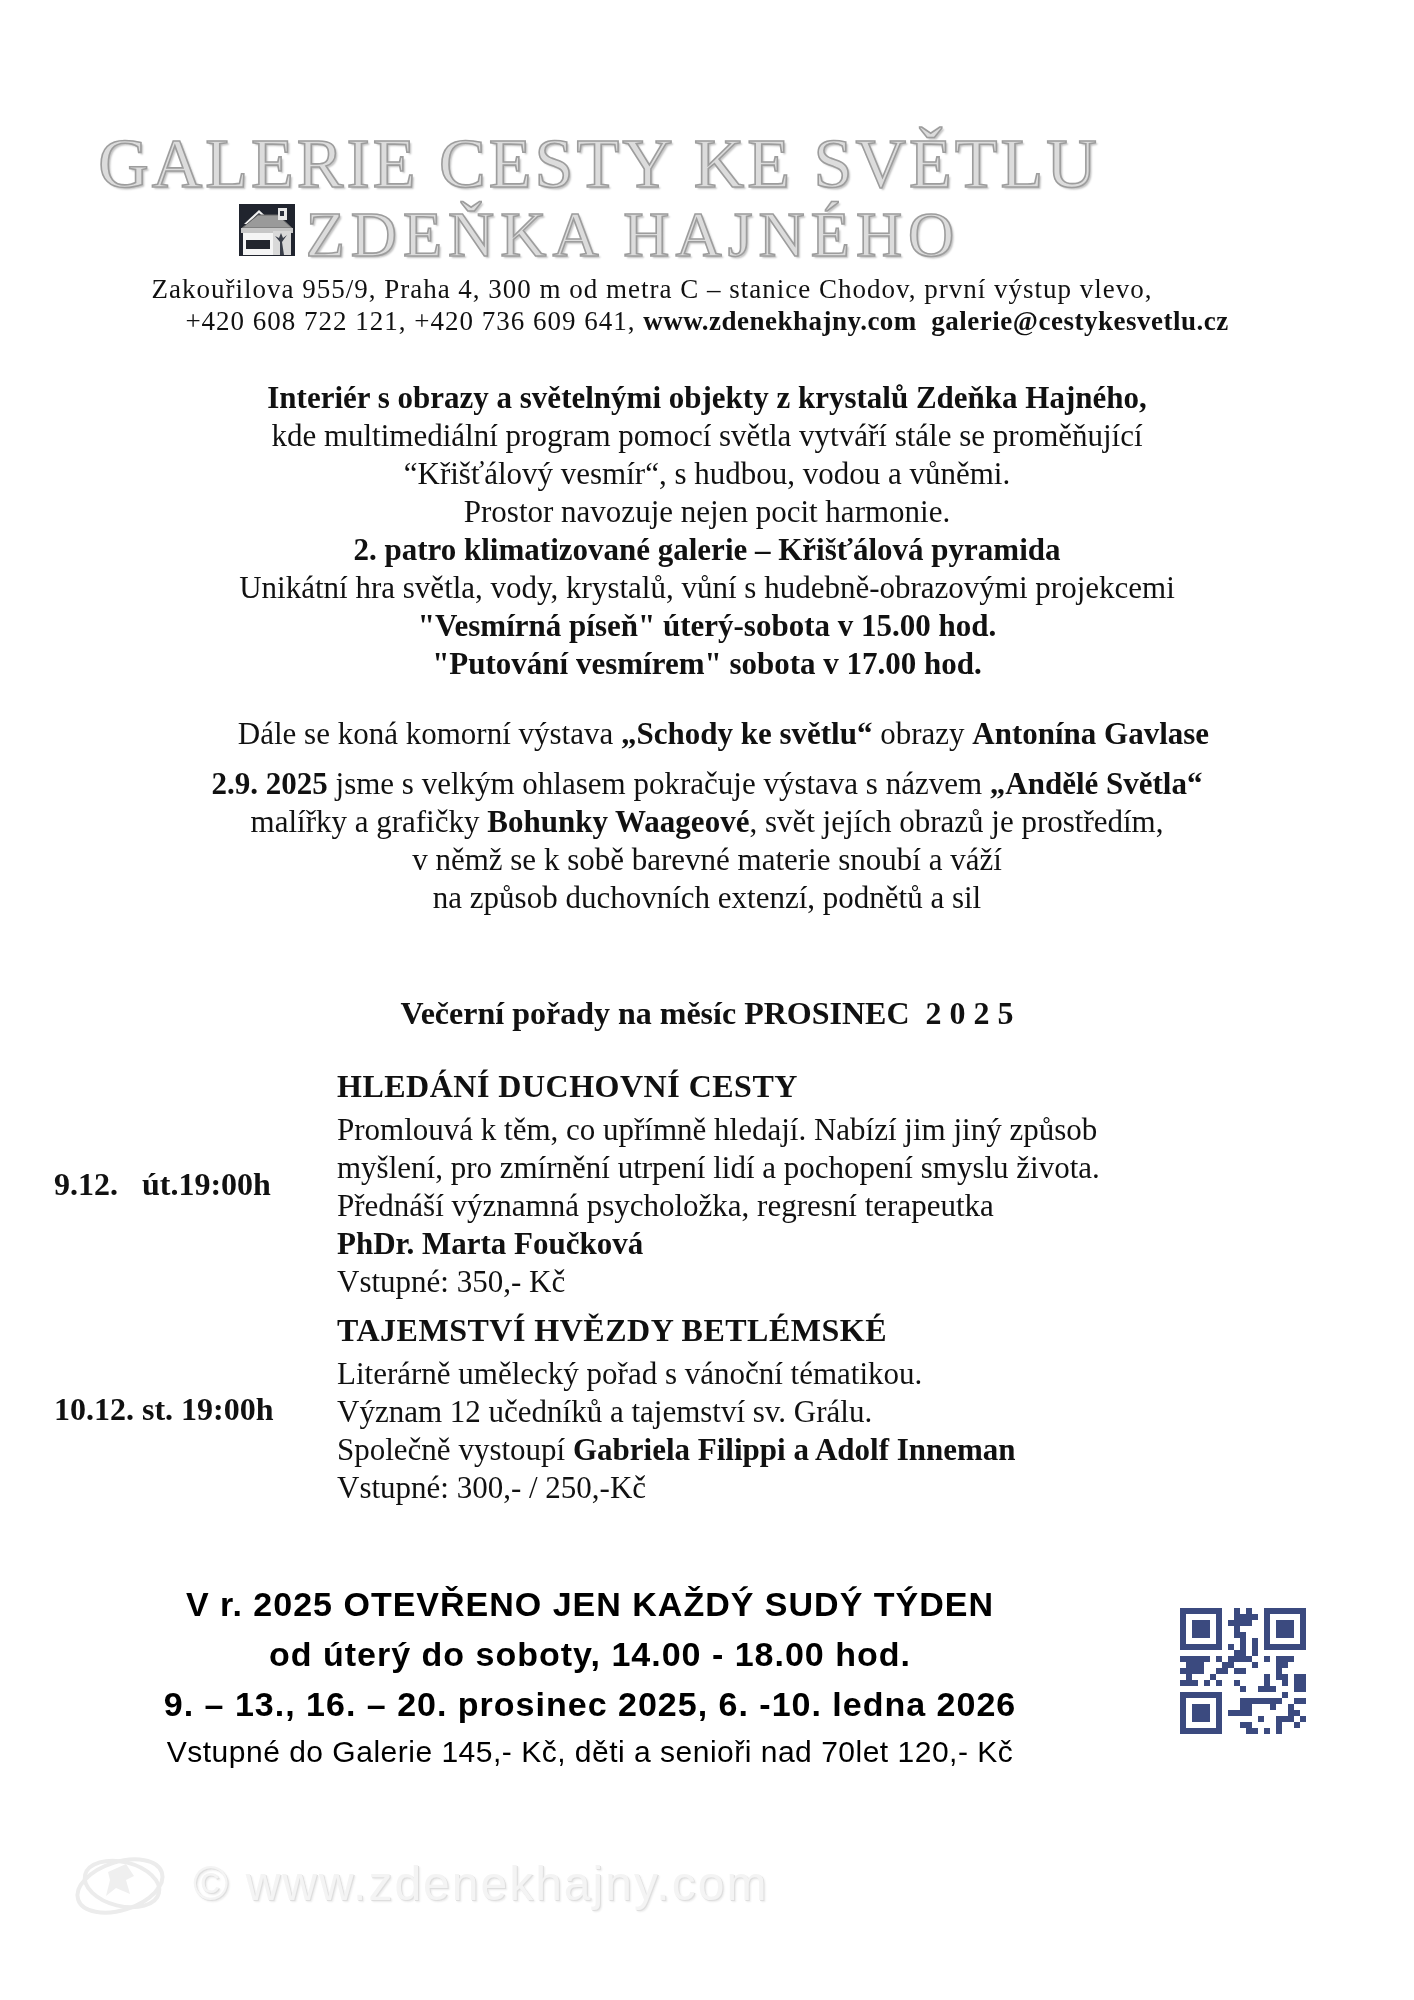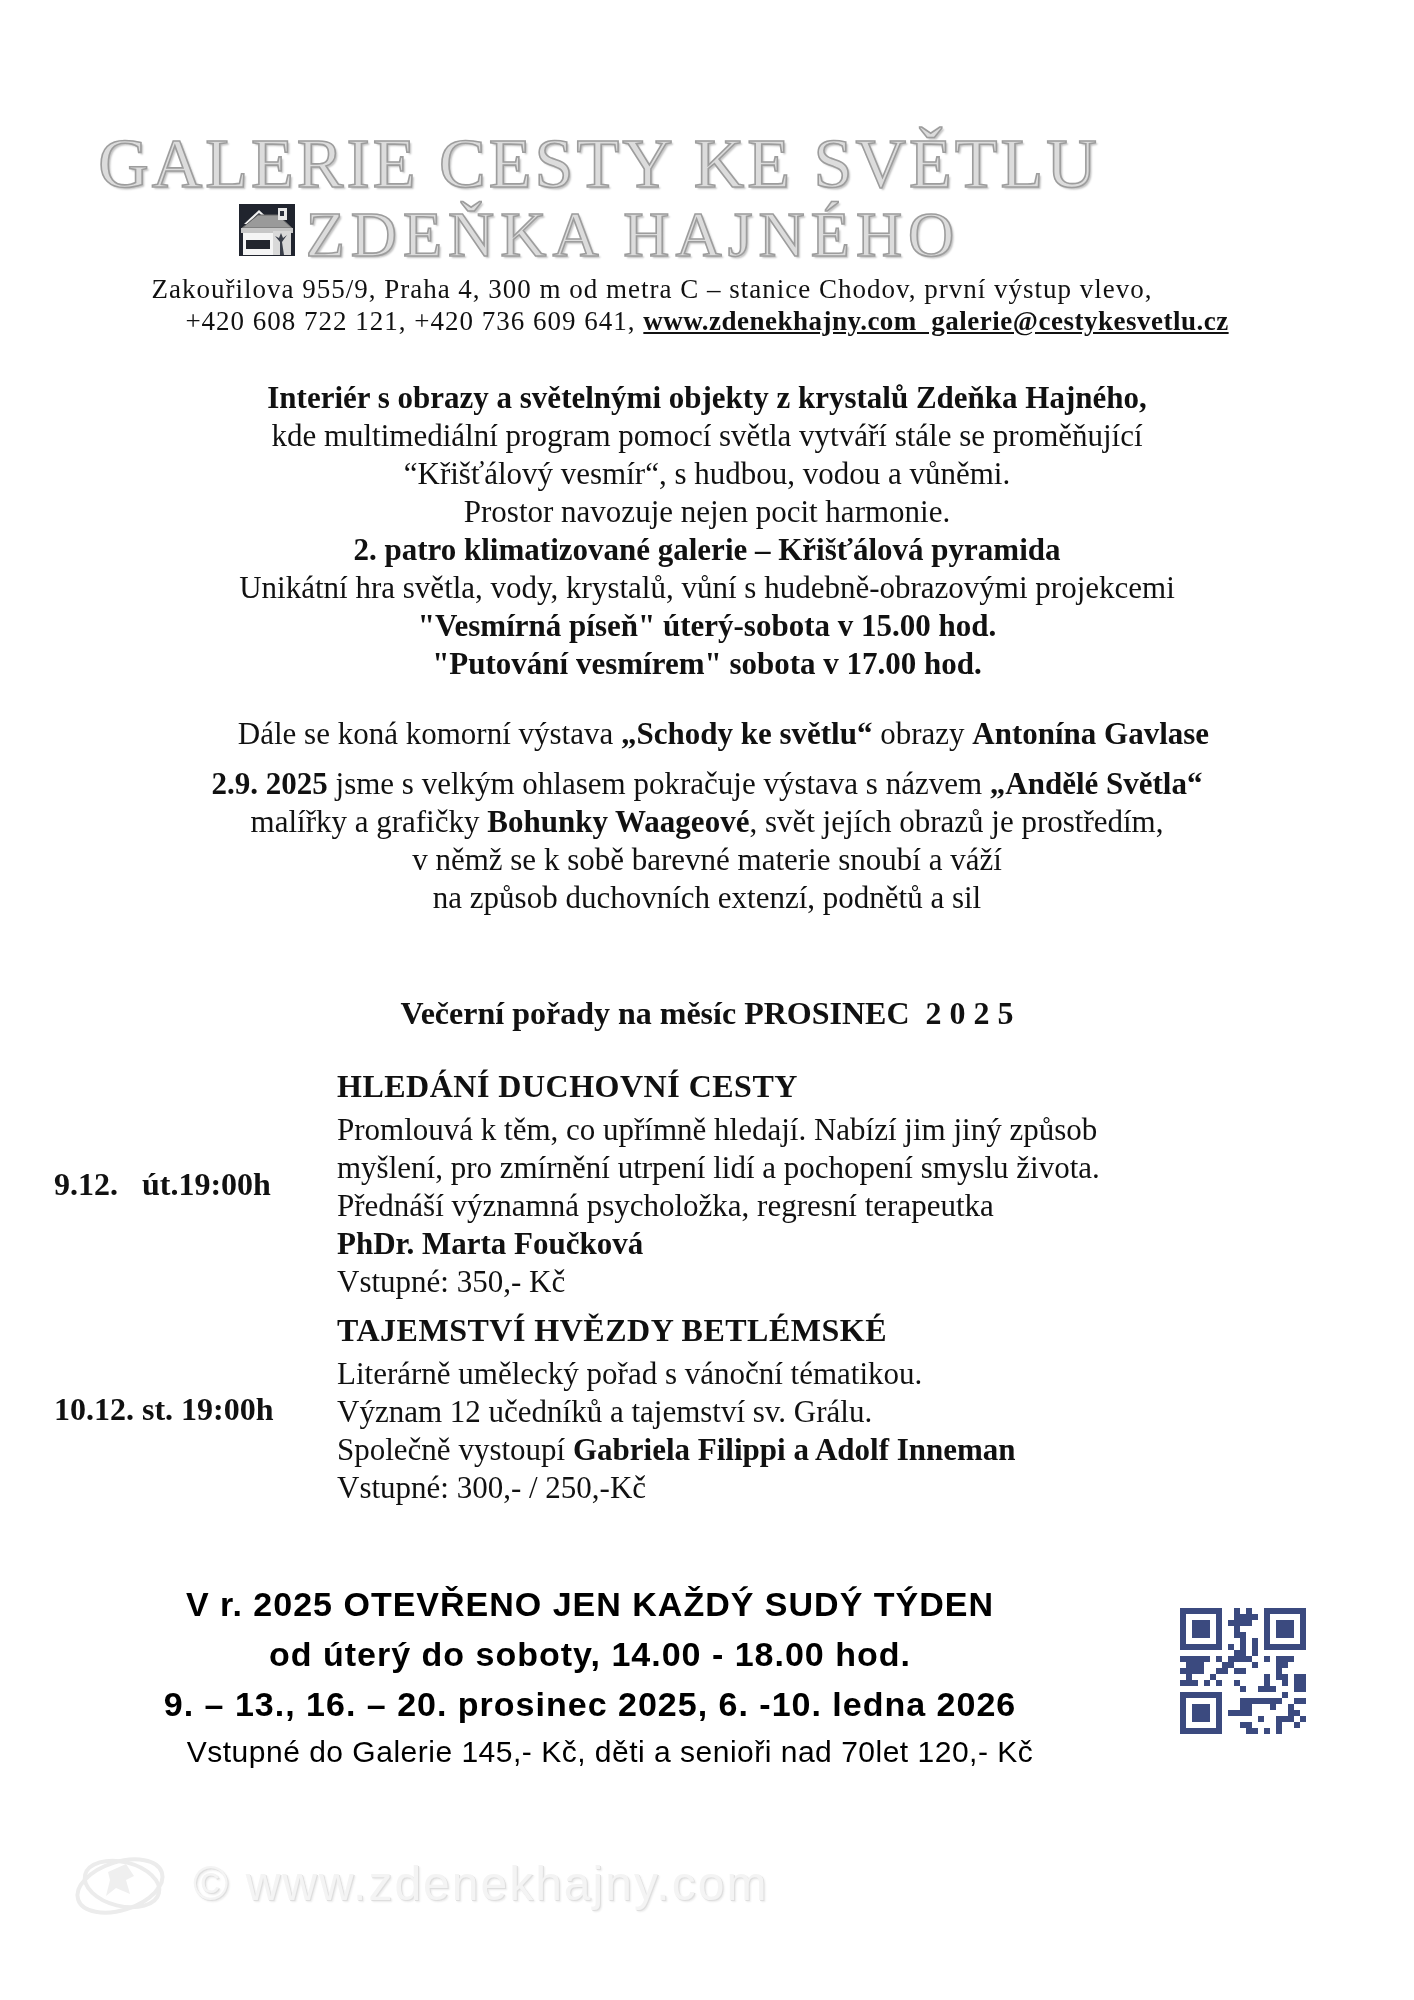--- a/index.html
+++ b/index.html
@@ -25,21 +25,21 @@
     font-size:64px;line-height:66px;font-weight:400;letter-spacing:6px;
     color:#dcdcdc;
     -webkit-text-stroke:1.6px #9d9d9d;
     text-shadow:2px 2px 2px #c2c2c2, -1px -1px 0 #f7f7f7;
     white-space:nowrap;
   }
   .addr{position:absolute;left:0;width:1414px;text-align:center;
     font-size:27px;line-height:31px;letter-spacing:1px;white-space:pre;}
   .addr1{top:274px;transform:translateX(-55px);}
   .addr2{top:306px;}
-  .addr b{letter-spacing:0.5px;text-decoration:underline;}
+  .addr b{letter-spacing:0.5px;}
   
   .cblock{position:absolute;left:0;width:1414px;text-align:center;
     font-size:31px;line-height:38px;}
   .cline{white-space:pre;}
   .bold{font-weight:bold;}
   #intro{top:379px;}
   #exhib{top:715px;}
   #exhib .cline:first-child{margin-bottom:12px;padding-left:33px;}
   #prog-heading{position:absolute;left:0;top:994px;width:1414px;text-align:center;
     font-size:32px;line-height:38px;font-weight:bold;white-space:pre;}
@@ -50,21 +50,21 @@
   .ev-date{flex:none;width:283px;font-weight:bold;white-space:pre;font-size:32px;}
   .ev-body{flex:1;min-width:0;}
   .ev-title{font-weight:bold;font-size:32px;letter-spacing:0.5px;margin-bottom:6px;white-space:pre;}
   .ev-line{white-space:pre;}
   .open-line{position:absolute;left:0;width:1180px;text-align:center;
     font-family:"Liberation Sans",sans-serif;font-weight:bold;
     font-size:34px;line-height:40px;letter-spacing:1px;white-space:pre;color:#000000;}
   #open1{top:1584px;}
   #open2{top:1634px;}
   #open3{top:1684px;}
-  #open4{top:1732px;font-weight:400;font-size:30px;letter-spacing:0.5px;padding-left:20px;}
+  #open4{top:1732px;font-weight:400;font-size:30px;letter-spacing:0.5px;}
   
   #qr{position:absolute;left:1180px;top:1608px;width:126px;height:126px;}
   
   #wm-logo{position:absolute;left:70px;top:1846px;}
   #wm-text{position:absolute;left:193px;top:1856px;
     font-family:"Liberation Sans",sans-serif;font-weight:normal;font-size:48px;
     color:#f4f4f4;letter-spacing:2px;white-space:pre;
     text-shadow:1px 1px 0 #dedede, 2px 2px 2px #ebebeb, -1px -1px 0 #ffffff;}
 </style>
 </head>

